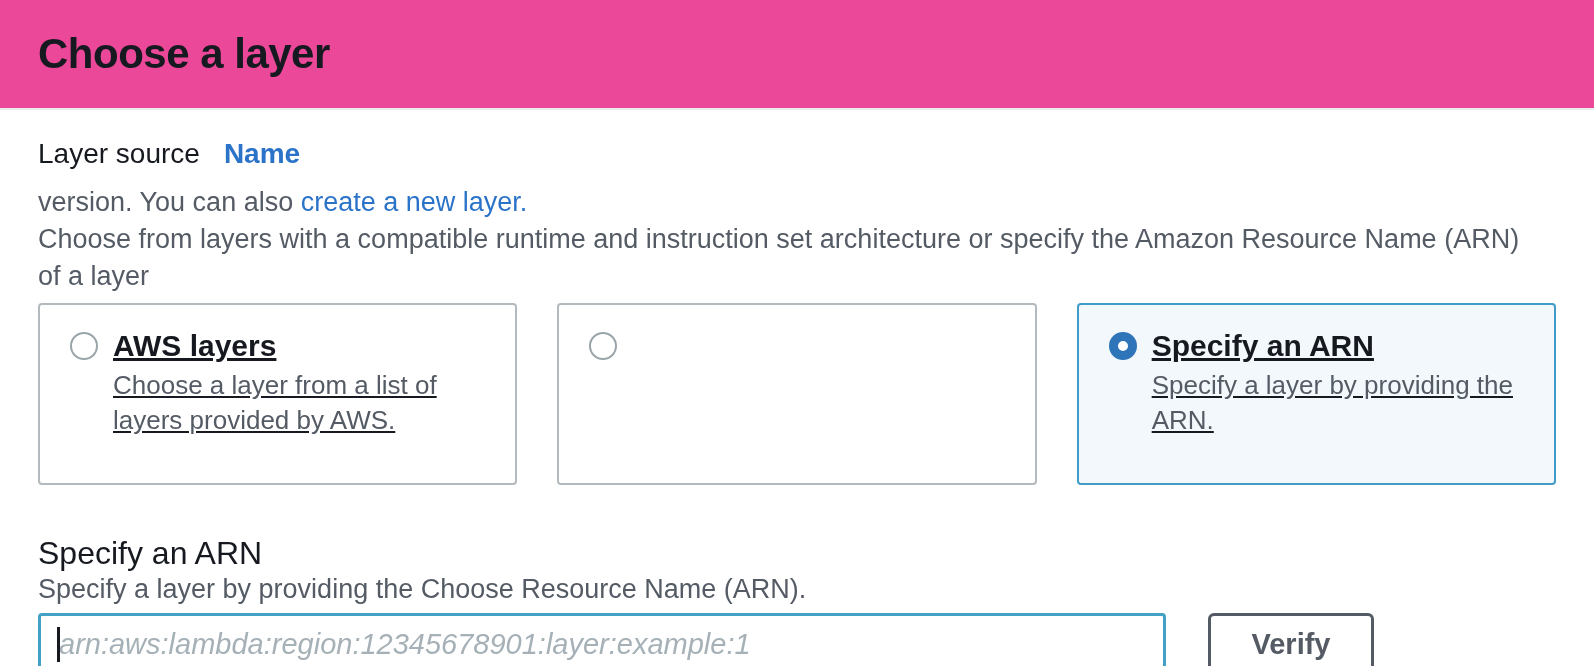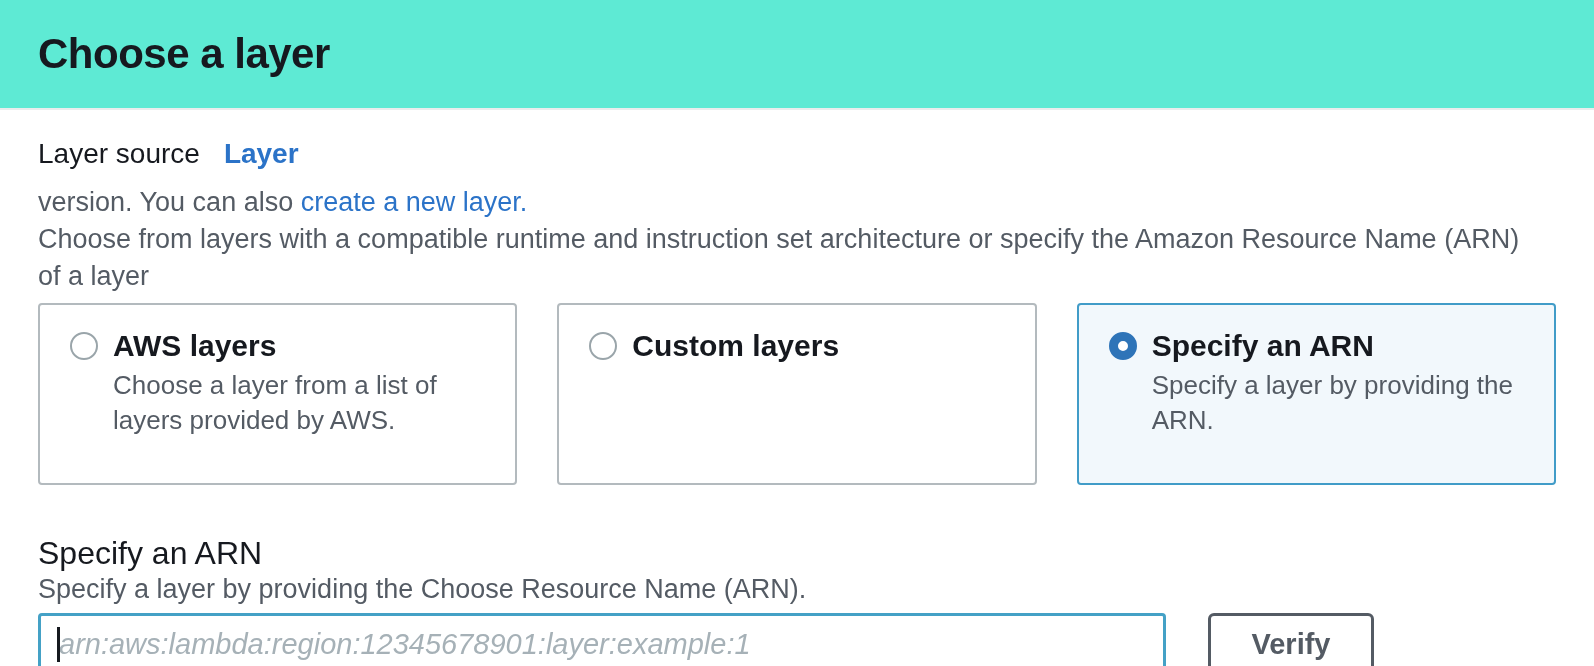--- a/index.html
+++ b/index.html
@@ -21,21 +21,21 @@
     font-family:"Liberation Sans","DejaVu Sans",sans-serif;
     background:#ffffff;
     color:var(--heading-text);
   }
   .panel-header{
     height:110px;
     display:flex;
     align-items:center;
     padding:0 38px;
     border-bottom:2px solid var(--divider);
-    background:#5eead4;
+    background:#ec4899;
   }
   .page-title{
     font-size:42px;
     font-weight:bold;
     color:var(--heading-text);
     letter-spacing:-0.5px;
   }
   .content{padding:0 38px;}
   .label-row{
     margin-top:28px;
@@ -64,20 +64,21 @@
   }
   .text-link{
     color:var(--accent-blue);
     text-decoration:none;
     cursor:pointer;
   }
   .cards{
     margin-top:8px;
     display:flex;
     gap:40px;
+    text-decoration:underline;
   }
   .card{
     flex:1;
     height:182px;
     border:2px solid var(--card-border);
     border-radius:4px;
     background:#ffffff;
     padding:22px 16px 22px 30px;
     display:flex;
     gap:15px;
@@ -176,42 +177,41 @@
 <body>
 
 <header class="panel-header">
   <h1 class="page-title">Choose a layer</h1>
 </header>
 
 <main class="content">
 
   <div class="label-row">
     <span class="field-label">Layer source</span>
-    <a class="info-link">Layer</a>
+    <a class="info-link">Name</a>
   </div>
 
   <div class="field-desc">
     <div><span>version. You can also </span><a class="text-link">create a new layer.</a></div>
     <div>Choose from layers with a compatible runtime and instruction set architecture or specify the Amazon Resource Name (ARN) of a layer</div>
   </div>
 
   <div class="cards">
 
     <div class="card">
       <span class="radio"></span>
       <div class="card-body">
         <div class="card-title">AWS layers</div>
         <div class="card-desc">Choose a layer from a list of layers provided by AWS.</div>
       </div>
     </div>
 
     <div class="card">
       <span class="radio"></span>
       <div class="card-body">
-        <div class="card-title">Custom layers</div>
       </div>
     </div>
 
     <div class="card selected">
       <span class="radio checked"></span>
       <div class="card-body">
         <div class="card-title">Specify an ARN</div>
         <div class="card-desc">Specify a layer by providing the ARN.</div>
       </div>
     </div>

